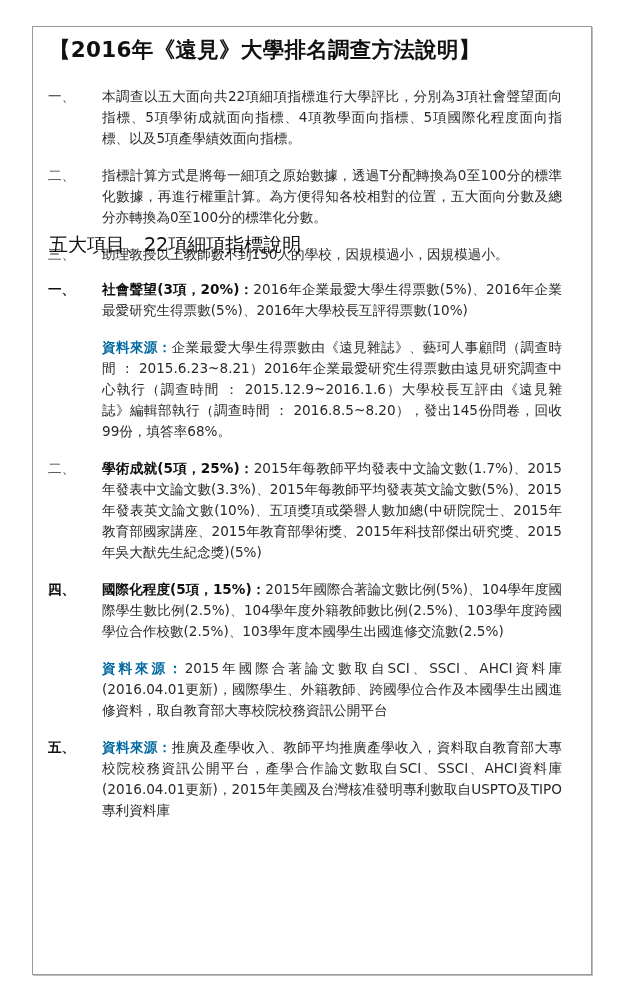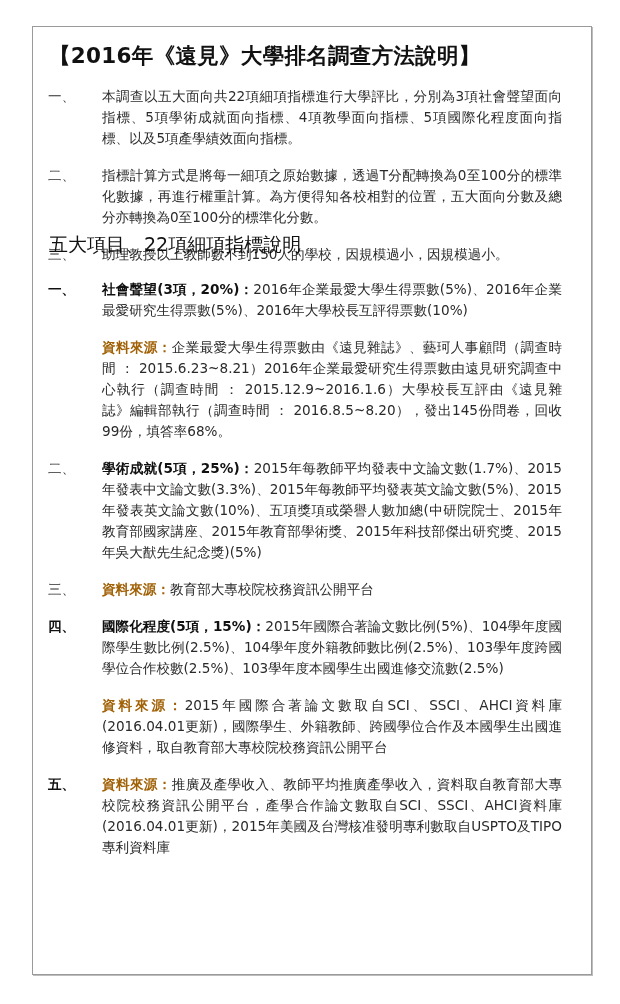--- a/index.html
+++ b/index.html
@@ -1,29 +1,29 @@
 <!DOCTYPE html>
 <html><head>
 <meta charset="utf-8">
 <style>
   html, body { margin: 0; padding: 0; background: #ffffff; }
   body { width: 620px; height: 1004px; position: relative; overflow: hidden;
          font-family: "DejaVu Sans", "Liberation Sans", sans-serif; color: #2a2a2a; }
   .box { position: absolute; left: 32px; top: 26px; width: 558px; height: 947px;
          border: 1px solid #9a9a9a; box-shadow: 1px 1px 0 #bdbdbd; background: #fff; }
-  .title { position: absolute; left: 16px; top: 14px; font-size: 21.5px; font-weight: bold;
+  .title { position: absolute; left: 16px; top: 8px; font-size: 21.5px; font-weight: bold;
            color: #111; letter-spacing: 0.3px; white-space: nowrap; }
   .intro { position: absolute; left: 15px; top: 43px; width: 530px; }
   .section { position: absolute; left: 15px; top: 236px; width: 530px; }
   .subtitle { position: absolute; left: 16px; top: 205px; font-size: 19px; font-weight: normal; color: #111; white-space: nowrap; }
   .item { position: relative; padding-left: 38px; font-size: 13.6px; line-height: 21px; text-align: justify; }
   .marker { position: absolute; left: 0; top: 0; width: 36px; }
   .marker.bold { font-weight: bold; color: #111; }
   .head { font-weight: bold; color: #111; }
-  .src-label { font-weight: bold; color: #a16207; }
+  .src-label { font-weight: bold; color: #0369a1; }
   p { margin: 16px; }
 </style>
 </head>
 <body>
 
 <div class="box">
   <div class="title">【2016年《遠見》大學排名調查方法說明】</div>
 
   <div class="intro">
     <div class="item">
@@ -47,21 +47,20 @@
       <span class="marker bold">一、</span>
       <p><span class="head">社會聲望(3項，20%)：</span><span>2016年企業最愛大學生得票數(5%)、2016年企業最愛研究生得票數(5%)、2016年大學校長互評得票數(10%)</span></p>
       <p><span class="src-label">資料來源：</span><span>企業最愛大學生得票數由《遠見雜誌》、藝珂人事顧問（調查時間 ： 2015.6.23~8.21）2016年企業最愛研究生得票數由遠見研究調查中心執行（調查時間 ： 2015.12.9~2016.1.6）大學校長互評由《遠見雜誌》編輯部執行（調查時間 ： 2016.8.5~8.20），發出145份問卷，回收99份，填答率68%。</span></p>
     </div>
     <div class="item">
       <span class="marker">二、</span>
       <p><span class="head">學術成就(5項，25%)：</span><span>2015年每教師平均發表中文論文數(1.7%)、2015年發表中文論文數(3.3%)、2015年每教師平均發表英文論文數(5%)、2015年發表英文論文數(10%)、五項獎項或榮譽人數加總(中研院院士、2015年教育部國家講座、2015年教育部學術獎、2015年科技部傑出研究獎、2015年吳大猷先生紀念獎)(5%)</span></p>
     </div>
     <div class="item">
       <span class="marker">三、</span>
-      <p><span class="src-label">資料來源：</span><span>教育部大專校院校務資訊公開平台</span></p>
     </div>
     <div class="item">
       <span class="marker bold">四、</span>
       <p><span class="head">國際化程度(5項，15%)：</span><span>2015年國際合著論文數比例(5%)、104學年度國際學生數比例(2.5%)、104學年度外籍教師數比例(2.5%)、103學年度跨國學位合作校數(2.5%)、103學年度本國學生出國進修交流數(2.5%)</span></p>
       <p><span class="src-label">資料來源：</span><span>2015年國際合著論文數取自SCI、SSCI、AHCI資料庫(2016.04.01更新)，國際學生、外籍教師、跨國學位合作及本國學生出國進修資料，取自教育部大專校院校務資訊公開平台</span></p>
     </div>
     <div class="item">
       <span class="marker bold">五、</span>
       <p><span class="src-label">資料來源：</span><span>推廣及產學收入、教師平均推廣產學收入，資料取自教育部大專校院校務資訊公開平台，產學合作論文數取自SCI、SSCI、AHCI資料庫(2016.04.01更新)，2015年美國及台灣核准發明專利數取自USPTO及TIPO專利資料庫</span></p>
     </div>

